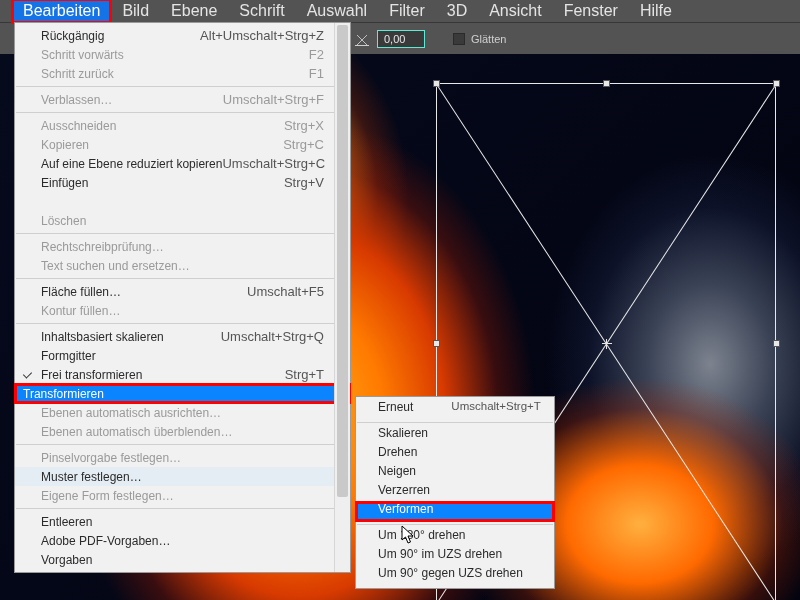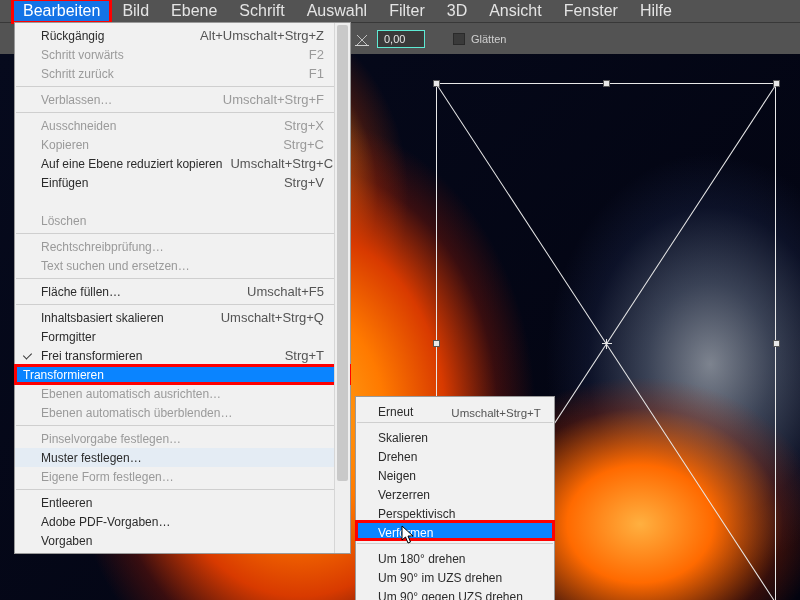--- a/index.html
+++ b/index.html
@@ -55,21 +55,21 @@
   .cross::after  { left: 0; top: 4px; width: 10px; height: 1px; }
   .diag { position: absolute; background: #e8e8e8; transform-origin: top left; }
   
   .dd {
     position: absolute; left: 14px; top: 22px; width: 337px;
     background: #f1f1f1; border: 1px solid #9a9a9a;
     padding: 3px 0; font-size: 12px; color: #2b2b2b; z-index: 50;
   }
   .dd .row {
     display: flex; align-items: center; height: 19px;
-    padding: 0 26px 0 26px; position: relative; white-space: nowrap; gap: 8px;
+    padding: 0 26px 0 26px; position: relative; white-space: nowrap;
   }
   .dd .row .lab { flex: 1; }
   .dd .row .sc  { color: #555; font-size: 13px; }
   .dd .row.dis .lab, .dd .row.dis .sc { color: #9a9a9a; }
   .dd .row.hov-blue { background: #0a84ff; color: #fff; }
   .dd .row.hov-light { background: #e4ecf4; }
   .dd .sep { height: 1px; background: #cfcfcf; margin: 3px 1px; }
   .dd .arrow {
     position: absolute; right: 10px; top: 5px;
     width: 0; height: 0; border-top: 4px solid transparent;
@@ -88,21 +88,21 @@
   .dd-scroll { position: absolute; right: 0; top: 0; bottom: 0; width: 16px;
     background: #efefef; border-left: 1px solid #d6d6d6; z-index: 51; }
   .dd-scroll .thumb { position: absolute; left: 2px; right: 2px; top: 2px; height: 86%;
     background: #c9c9c9; border-radius: 2px; }
   
   .sub {
     position: absolute; left: 355px; top: 396px; width: 200px;
     background: #f1f1f1; border: 1px solid #9a9a9a;
     padding: 3px 0; font-size: 12px; color: #2b2b2b; z-index: 60;
   }
-  .sub .row { display: flex; align-items: flex-end; height: 19px; padding: 0 14px 0 22px; position: relative; }
+  .sub .row { display: flex; align-items: flex-start; height: 19px; padding: 0 14px 0 22px; position: relative; }
   .sub .row .lab { flex: 1; white-space: nowrap; }
   .sub .row .sc  { color: #555; font-size: 11.5px; margin-left: 38px; }
   .sub .row.hov-blue { background: #0a84ff; color: #fff; }
   .sub .sep { height: 1px; background: #cfcfcf; margin: 3px 1px; }
   .sub .row.hl-red { outline: 3px solid #ff0000; outline-offset: -2px; }
   .cursor {
     position: absolute; left: 401px; top: 525px; z-index: 70;
     width: 14px; height: 20px; pointer-events: none;
   }
 </style>
@@ -189,20 +189,23 @@
       <span class="lab">Rechtschreibprüfung…</span>
     </div>
     <div class="row dis">
       <span class="lab">Text suchen und ersetzen…</span>
     </div>
     <div class="sep"></div>
     <div class="row">
       <span class="lab">Fläche füllen…</span>
       <span class="sc">Umschalt+F5</span>
     </div>
+    <div class="row dis">
+      <span class="lab">Kontur füllen…</span>
+    </div>
     <div class="sep"></div>
     <div class="row">
       <span class="lab">Inhaltsbasiert skalieren</span>
       <span class="sc">Umschalt+Strg+Q</span>
     </div>
     <div class="row">
       <span class="lab">Formgitter</span>
     </div>
     <div class="row">
       <span class="check"></span>
@@ -257,23 +260,20 @@
     </div>
     <div class="row">
       <span class="lab">Drehen</span>
     </div>
     <div class="row">
       <span class="lab">Neigen</span>
     </div>
     <div class="row">
       <span class="lab">Verzerren</span>
     </div>
-    <div class="row">
-      <span class="lab">Perspektivisch</span>
-    </div>
     <div class="row hov-blue hl-red">
       <span class="lab">Verformen</span>
     </div>
     <div class="sep"></div>
     <div class="row">
       <span class="lab">Um 180° drehen</span>
     </div>
     <div class="row">
       <span class="lab">Um 90° im UZS drehen</span>
     </div>

